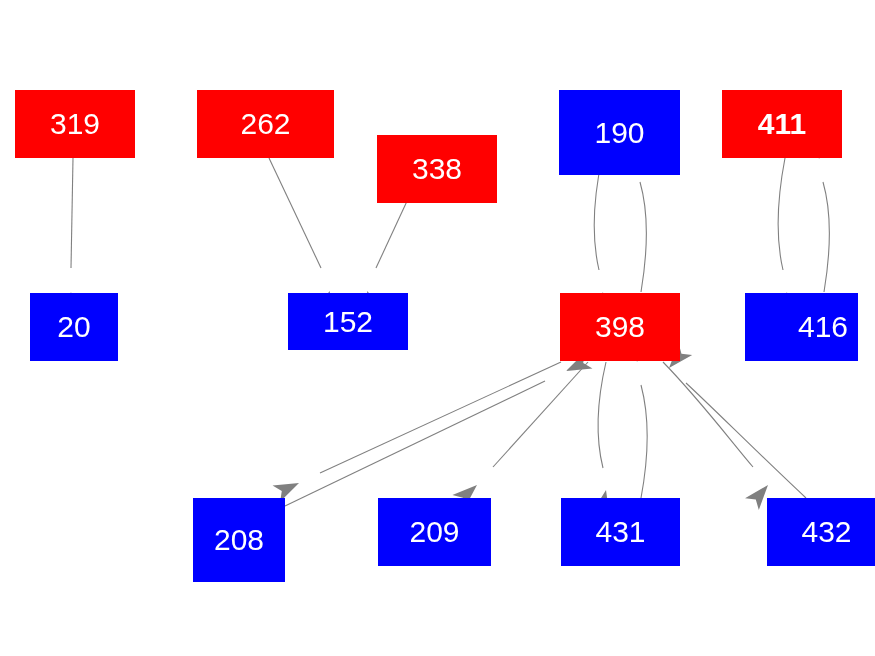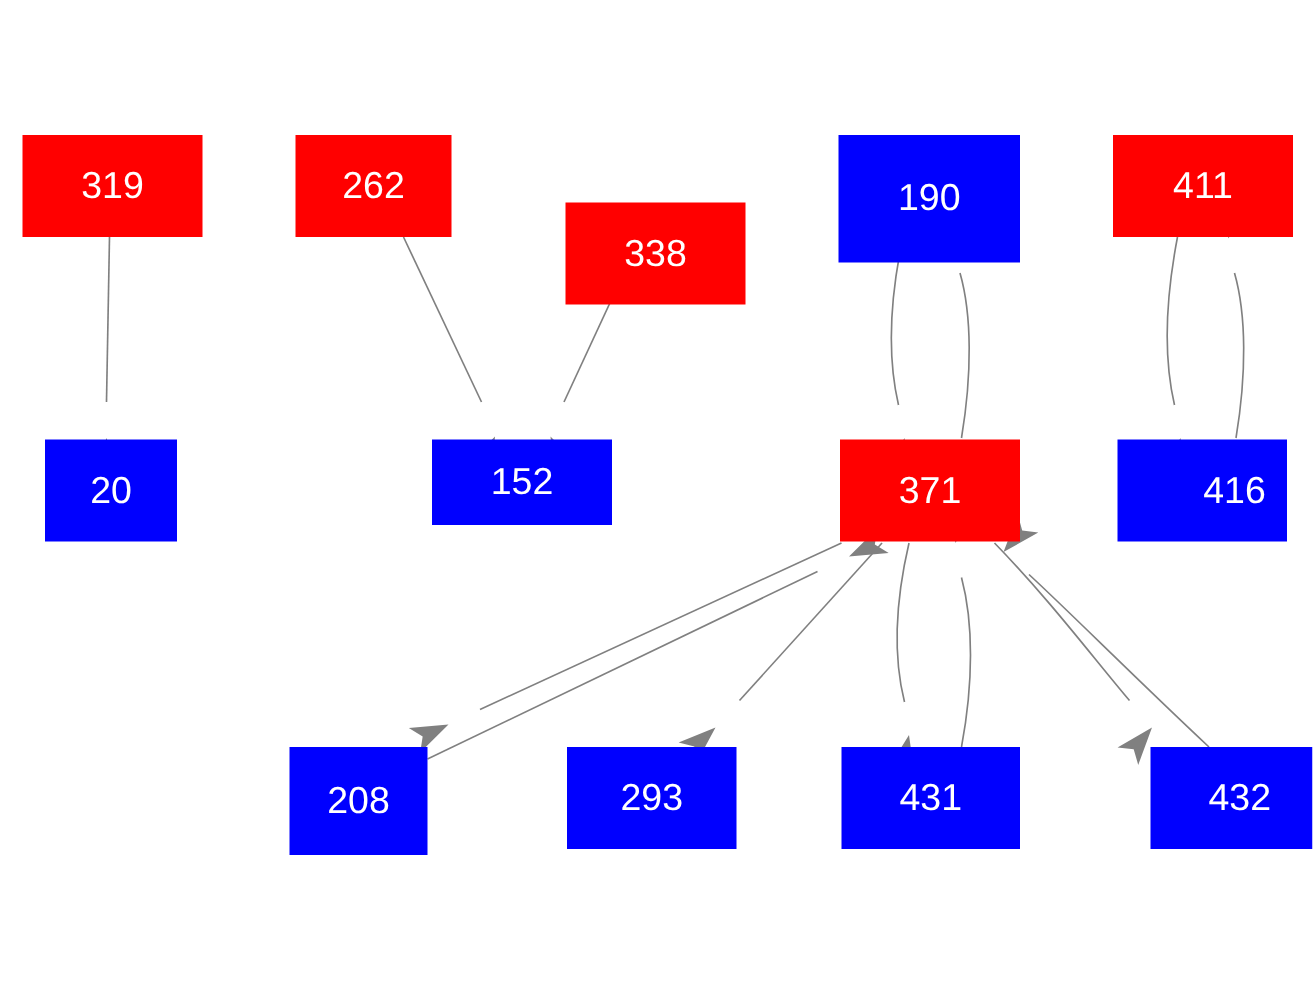--- a/index.html
+++ b/index.html
@@ -24,21 +24,21 @@
     width: 875px;
     height: 656px;
   }
   .graph-node {
     position: absolute;
     display: flex;
     align-items: center;
     justify-content: center;
     box-sizing: border-box;
     color: #ffffff;
-    font-size: 25px;
+    font-size: 30px;
     font-family: "Liberation Sans", sans-serif;
     line-height: 1;
     letter-spacing: 0px;
     z-index: 5;
     user-select: none;
   }
   .graph-node.red   { background: #ff0000; }
   .graph-node.blue  { background: #0000ff; }
   .node-label { pointer-events: none; }
   .edge-path {
@@ -110,46 +110,46 @@
         <path class="edge-head" d="M 0,0 L -9,-25 L 0,-19 L 9,-25 Z" transform="translate(669,368) rotate(41)"></path>
       </g>
     </svg>
   <div id="node-layer">
       <div class="graph-node red" style="left: 15px; top: 90px; width: 120px; height: 68px;">
         <span class="node-label">319</span>
       </div>
       <div class="graph-node blue" style="left: 30px; top: 293px; width: 88px; height: 68px;">
         <span class="node-label">20</span>
       </div>
-      <div class="graph-node red" style="left: 197px; top: 90px; width: 104px; height: 68px;">
+      <div class="graph-node red" style="left: 197px; top: 90px; width: 137px; height: 68px;">
         <span class="node-label">262</span>
       </div>
       <div class="graph-node red" style="left: 377px; top: 90px; width: 120px; height: 68px; margin-top: 45px;">
         <span class="node-label">338</span>
       </div>
       <div class="graph-node blue" style="left: 288px; top: 293px; width: 120px; height: 57px;">
         <span class="node-label">152</span>
       </div>
       <div class="graph-node blue" style="left: 559px; top: 90px; width: 121px; height: 85px;">
         <span class="node-label">190</span>
       </div>
-      <div class="graph-node red" style="left: 742px; top: 90px; width: 120px; height: 68px;">
+      <div class="graph-node red" style="left: 722px; top: 90px; width: 120px; height: 68px; font-weight: bold;">
         <span class="node-label">411</span>
       </div>
       <div class="graph-node red" style="left: 560px; top: 293px; width: 120px; height: 68px;">
-        <span class="node-label">371</span>
+        <span class="node-label">398</span>
       </div>
       <div class="graph-node blue" style="left: 745px; top: 293px; width: 113px; height: 68px; padding-left: 43px;">
         <span class="node-label">416</span>
       </div>
-      <div class="graph-node blue" style="left: 193px; top: 498px; width: 92px; height: 72px;">
+      <div class="graph-node blue" style="left: 193px; top: 498px; width: 92px; height: 84px;">
         <span class="node-label">208</span>
       </div>
       <div class="graph-node blue" style="left: 378px; top: 498px; width: 113px; height: 68px;">
-        <span class="node-label">293</span>
+        <span class="node-label">209</span>
       </div>
       <div class="graph-node blue" style="left: 561px; top: 498px; width: 119px; height: 68px;">
         <span class="node-label">431</span>
       </div>
       <div class="graph-node blue" style="left: 739px; top: 498px; width: 119px; height: 68px; margin-left: 28px;">
         <span class="node-label">432</span>
       </div>
     </div>
 </div>
 

